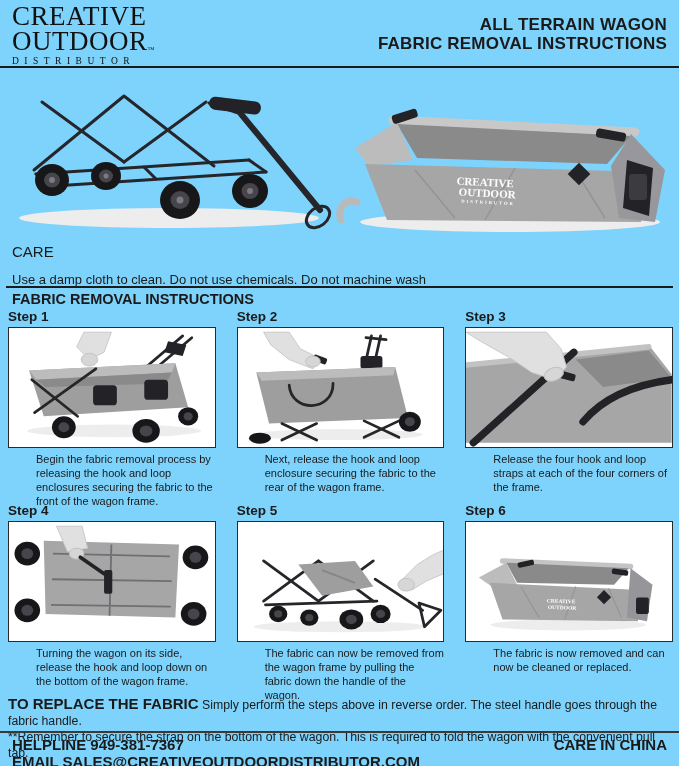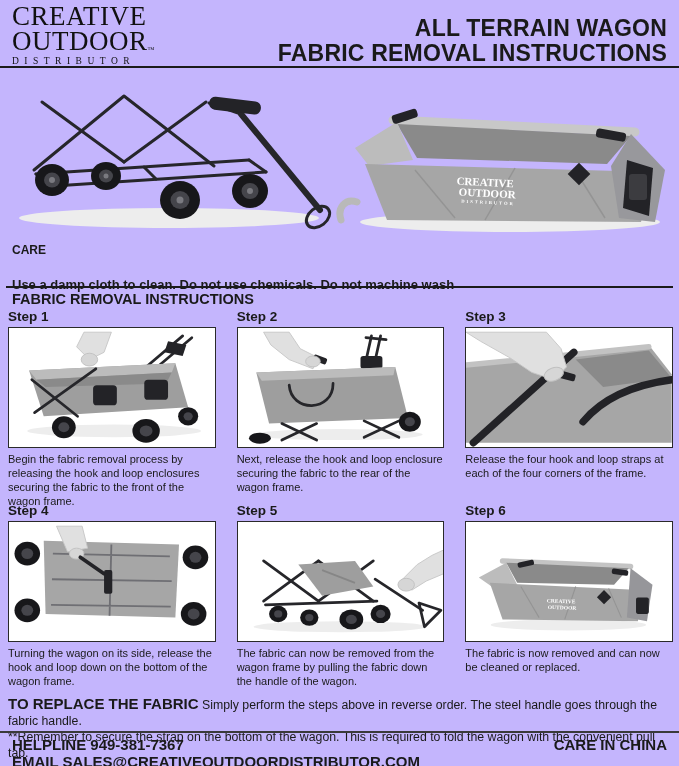--- a/index.html
+++ b/index.html
@@ -1,45 +1,45 @@
 <!DOCTYPE html>
 <html><head>
 <meta charset="utf-8">
 <style>
   html,body{margin:0;padding:0;background:#fff;}
-  .page{position:relative;width:679px;height:766px;background:#c4b5fd;overflow:hidden;
+  .page{position:relative;width:679px;height:766px;background:#7dd3fc;overflow:hidden;
         font-family:"Liberation Sans",sans-serif;color:#1a1a1a;}
 
   
   .header{position:absolute;top:0;left:0;right:0;height:68px;border-bottom:2px solid #1b1b1b;
           display:flex;justify-content:space-between;align-items:flex-start;padding:4px 12px 0 12px;box-sizing:border-box;}
   .logo{font-family:"Liberation Serif",serif;line-height:0.92;color:#111;}
   .logo-l1,.logo-l2{font-size:27px;letter-spacing:0.5px;font-weight:normal;}
   .logo-tm{font-size:7px;vertical-align:bottom;}
   .logo-l3{font-size:9.5px;letter-spacing:5.5px;margin-top:3px;font-family:"Liberation Serif",serif;}
-  .titles{text-align:right;font-weight:bold;font-size:23px;line-height:1.1;padding-top:12px;letter-spacing:0.2px;}
+  .titles{text-align:right;font-weight:bold;font-size:17px;line-height:1.1;padding-top:12px;letter-spacing:0.2px;}
 
   
   .products{position:absolute;top:70px;left:0;right:0;height:172px;display:flex;justify-content:space-between;padding:0 4px;box-sizing:border-box;}
   .products svg{display:block;}
 
   
   .care{position:absolute;top:243px;left:12px;right:12px;}
-  .care-h{font-weight:bold;font-size:12px;}
-  .care-t{font-size:13px;margin-top:20px;font-weight:bold;}
+  .care-h{font-weight:normal;font-size:15px;}
+  .care-t{font-size:13px;margin-top:12px;}
   .rule1{position:absolute;top:286px;left:6px;right:6px;border-top:2px solid #1b1b1b;}
 
   
   .fri-h{position:absolute;top:291px;left:12px;font-weight:bold;font-size:14.5px;}
   .grid{position:absolute;top:309px;left:8px;right:6px;display:grid;
         grid-template-columns:repeat(3,1fr);grid-template-rows:194px auto;column-gap:21px;}
   .step-label{font-weight:bold;font-size:13.5px;margin:0 0 3px 0;}
   .imgbox{border:1px solid #2a2a2a;height:121px;background:#fff;box-sizing:border-box;overflow:hidden;}
   .imgbox svg{display:block;width:100%;height:100%;}
-  .desc{font-size:11px;line-height:1.27;margin-top:5px;}
+  .desc{font-size:11px;line-height:1.27;margin-top:5px;margin-left:28px;}
 
   
   .replace{position:absolute;top:694px;left:8px;right:20px;font-size:12.3px;line-height:1.3;}
   .replace-h{font-weight:bold;font-size:15px;}
 
   
   .footer{position:absolute;top:731px;left:0;right:0;bottom:0;border-top:2px solid #3a3a3a;
           display:flex;justify-content:space-between;padding:3px 12px 0 12px;box-sizing:border-box;
           font-weight:bold;font-size:15px;line-height:1.15;gap:16px;}
 

